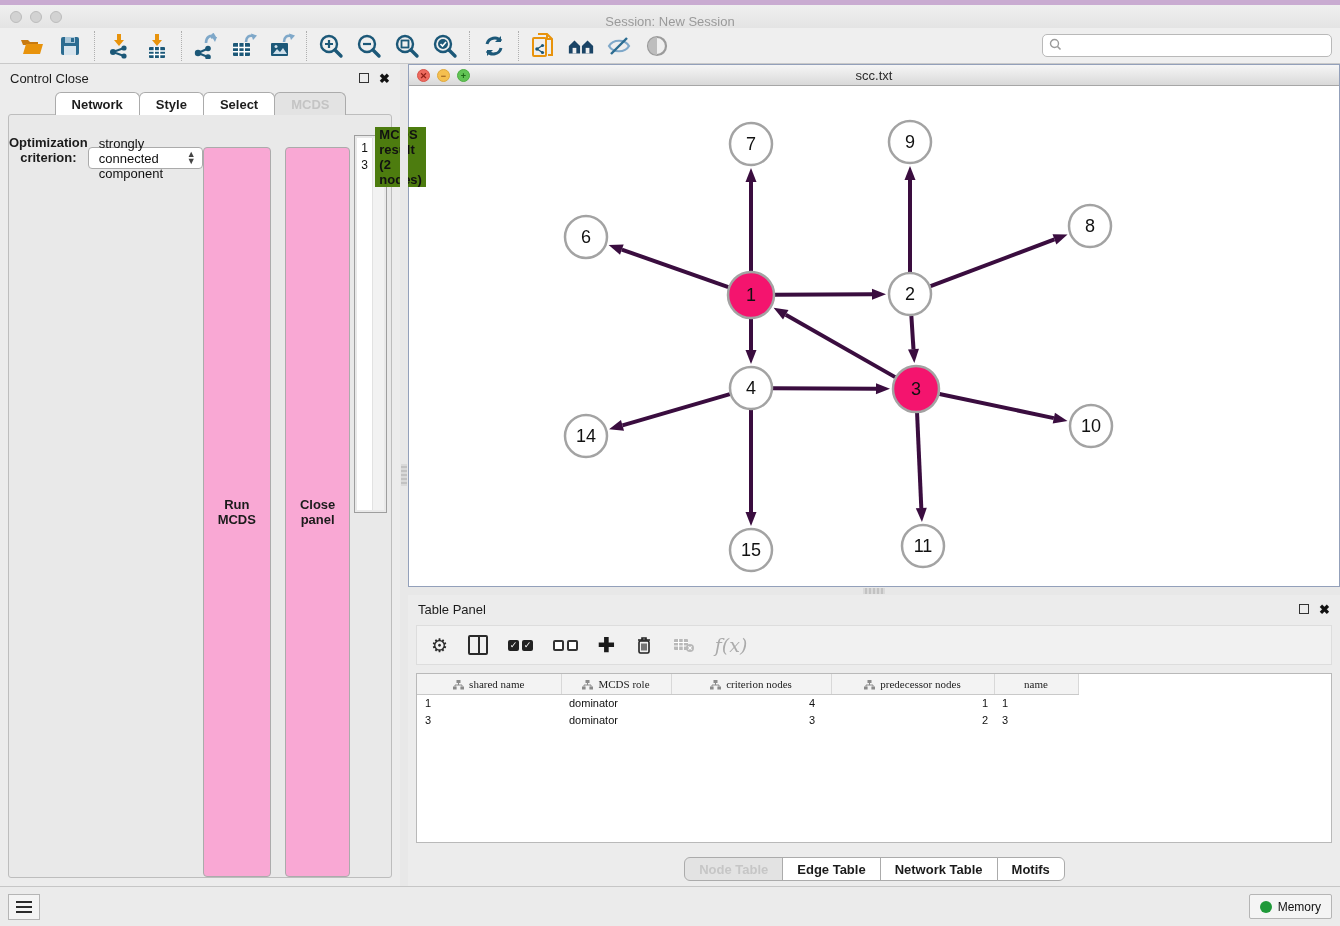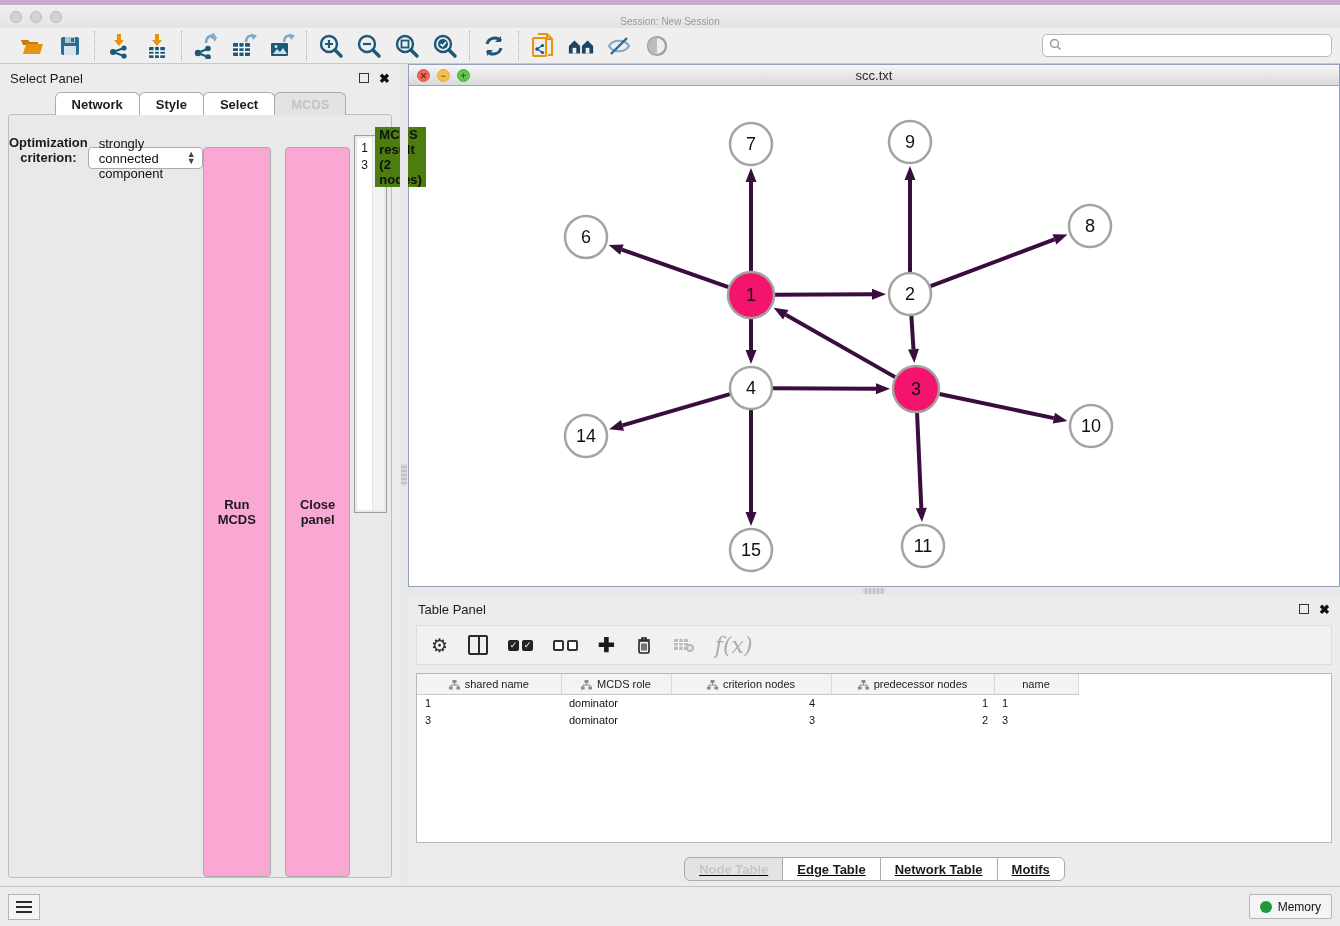--- a/index.html
+++ b/index.html
@@ -6,21 +6,21 @@
   html,body { width:1340px; height:926px; overflow:hidden;
     font-family:"Liberation Sans", sans-serif; background:#ECECEC; }
 
   
   .desktop-strip { height:5px; background:#C9ABD1; }
   .titlebar { height:23px; background:linear-gradient(#EFEFEF,#E4E4E4);
     position:relative; display:flex; align-items:center; }
   .traffic { display:flex; gap:8px; margin-left:10px; }
   .tl { width:12px; height:12px; border-radius:50%; background:#D2D2D2; border:1px solid #BCBCBC; }
   .win-title { position:absolute; left:0; right:0; text-align:center;
-    font-size:10px; color:#9A9A9A;margin-top:9px; }
+    font-size:13px; color:#9A9A9A;margin-top:9px; }
 
   
   .toolbar { height:36px; background:#EFEFEF; border-bottom:1px solid #C9C9C9;
     display:flex; align-items:center; padding:0 8px; }
   .tgroup { display:flex; align-items:center; gap:10px; padding:0 10px; }
   .tsep { width:1px; height:30px; border-left:1px dotted #AFAFAF; }
   .tbtn { width:28px; height:28px; display:flex; align-items:center; justify-content:center; }
   .tbtn svg { display:block; }
   .search-wrap { margin-left:auto; position:relative; }
   .search-input { width:290px; height:23px; border:1px solid #B9B9B9; border-radius:5px;
@@ -95,35 +95,35 @@
     display:flex; align-items:center; gap:20px; padding:0 14px; }
   .tp-ico { display:flex; align-items:center; justify-content:center; height:26px; }
   .gear-glyph { font-size:19px; color:#2b2b2b; }
   .cols-glyph { width:20px; height:20px; border:2px solid #2b2b2b; border-radius:2px; position:relative; }
   .cols-glyph::after { content:""; position:absolute; left:8px; top:0; bottom:0; width:2px; background:#2b2b2b; }
   .cb-pair { display:flex; gap:3px; }
   .cb { width:11px; height:11px; }
   .cb.checked { background:#222; color:#fff; font-size:9px; line-height:11px; text-align:center; border-radius:2px; }
   .cb.empty { border:2px solid #333; border-radius:2px; background:#fff; }
   .plus-glyph { font-size:20px; font-weight:bold; color:#1b1b1b; }
-  .fx-glyph { font-family:"DejaVu Serif", serif; font-style:italic; font-size:22px; color:#ABABAB;text-align:center; }
+  .fx-glyph { font-family:"DejaVu Serif", serif; font-style:italic; font-size:19px; color:#ABABAB;text-align:center; }
 
   .tbl-wrap { margin:8px 8px 0; height:170px; background:#fff; border:1px solid #B9B9B9;
     overflow:hidden; position:relative; }
   table.datatable { border-collapse:collapse; font-size:11px; table-layout:fixed; }
   .datatable th { height:20px; background:#F3F3F3; border-right:1px solid #D8D8D8;
     border-bottom:1px solid #C9C9C9; font-weight:normal; color:#222;
-    text-align:center; white-space:nowrap; overflow:hidden; }
+    text-align:center; white-space:nowrap; overflow:hidden;font-family:Liberation Serif, serif; }
   .datatable th .hicon { display:inline-block; vertical-align:-2px; margin-right:5px; }
   .datatable td { height:17px; padding:0 8px; color:#111; white-space:nowrap; overflow:hidden; }
   .datatable td.al { text-align:left; padding-left:8px; }
   .datatable td.ar { text-align:right; padding-right:16px; }
   .datatable td.ar2 { text-align:right; padding-right:6px; }
 
-  .tp-tabs { display:flex; justify-content:center; margin-top:14px;text-decoration:underline; }
+  .tp-tabs { display:flex; justify-content:center; margin-top:14px; }
   .seg { background:#fff; border:1px solid #ABABAB; margin-right:-1px;
     padding:4px 14px 3px; font-size:13px; font-weight:bold; color:#1b1b1b; }
   .seg:first-child { border-radius:6px 0 0 6px; }
   .seg:last-child { border-radius:0 6px 6px 0; }
   .seg.selected { background:#E3E3E3; color:#C6C6C6; }
 
   
   .statusbar { height:40px; background:#EBEBEB; border-top:1px solid #C6C6C6;
     display:flex; align-items:center; padding:0 8px; }
   .list-btn { width:32px; height:26px; background:#F4F4F4; border:1px solid #B5B5B5;
@@ -303,21 +303,21 @@
         <path d="M8.5 8.5 l3 3" stroke="#9B9B9B" stroke-width="1.6"></path>
       </svg>
     <input class="search-input" type="text" placeholder="" style="">
   </div>
 </div>
 
 <div class="main">
 
   <div class="cpanel">
     <div class="panel-head">
-      <span class="ph-title">Select Panel</span>
+      <span class="ph-title">Control Close</span>
       <span class="ph-icons">
         <span class="float-ico"></span>
         <span class="close-ico">✖</span>
       </span>
     </div>
     <div class="cp-tabs" id="cp-tabs">
         <div class="tab">Network</div>
         <div class="tab">Style</div>
         <div class="tab">Select</div>
         <div class="tab selected">MCDS</div>

